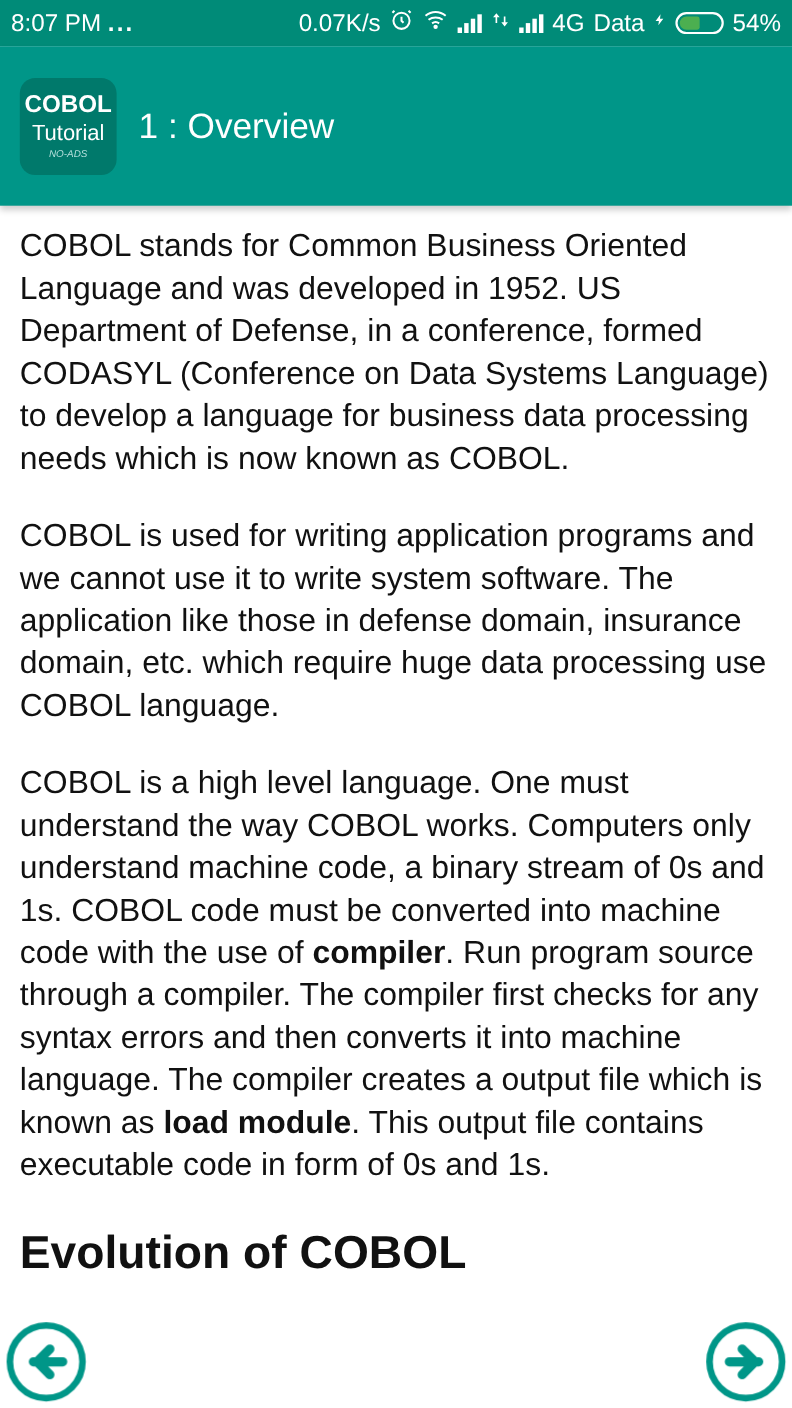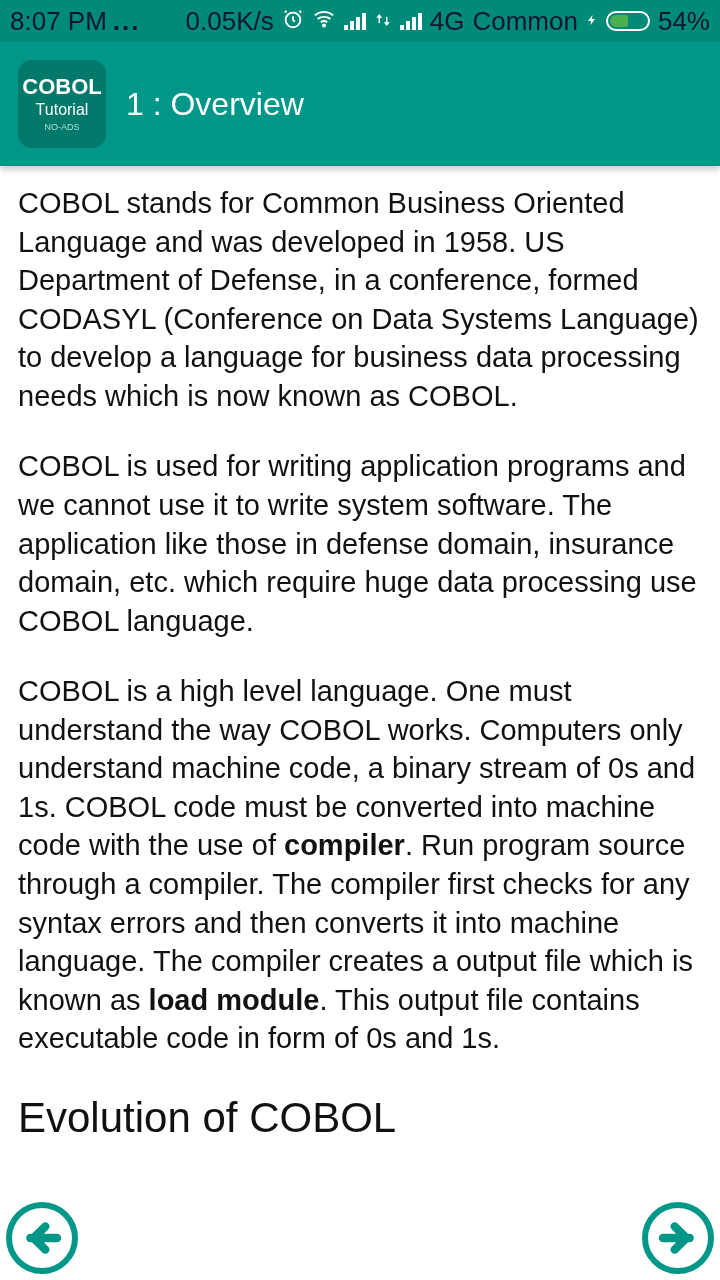--- a/index.html
+++ b/index.html
@@ -1,67 +1,67 @@
 <!DOCTYPE html>
 <html><head>
 <meta charset="utf-8">
 <style>
   * { margin: 0; padding: 0; box-sizing: border-box; }
   html, body { width: 720px; height: 1280px; overflow: hidden; font-family: Arial, Helvetica, sans-serif; background: #fff; }
   .status-bar {
     height: 42px;
     background: #008b78;
-    color: #0f172a;
+    color: #ffffff;
     display: flex;
     align-items: center;
     justify-content: space-between;
     padding: 0 10px;
-    font-size: 26px;
+    font-size: 22px;
     font-weight: 500;
     gap: 36px;
   }
   .status-left { display: flex; align-items: center; gap: 6px; }
   .status-right { display: flex; align-items: center; gap: 8px; }
   .status-dots { letter-spacing: 2px; font-weight: bold; }
   .app-bar {
-    height: 124px;
+    height: 145px;
     background: #009688;
     display: flex;
     align-items: center;
     padding: 0 18px;
     gap: 20px;
     box-shadow: 0 4px 6px rgba(0,0,0,0.2);
   }
   .app-icon {
     width: 88px;
     height: 88px;
     background: #00796b;
     border-radius: 14px;
     display: flex;
     flex-direction: column;
     align-items: center;
     justify-content: center;
     color: #fff;
     line-height: 1.1;
   }
   .app-icon .line1 { font-size: 22px; font-weight: bold; }
-  .app-icon .line2 { font-size: 16px; margin-top: 2px; }
-  .app-icon .line3 { font-size: 9px; color: #b2dfdb; margin-top: 4px; }
+  .app-icon .line2 { font-size: 20px; margin-top: 2px; }
+  .app-icon .line3 { font-size: 9px; color: #b2dfdb; margin-top: 4px; font-style: italic; }
   .app-title { color: #fff; font-size: 32px; font-weight: 500; }
   .content {
     padding: 18px 18px 0 18px;
     color: #111;
     font-size: 29px;
     line-height: 1.33;
     overflow: hidden;
     height: calc(1280px - 42px - 120px);
     position: relative;
   }
   .content p { margin-bottom: 32px; }
-  .content h2 { font-size: 42px; font-weight: normal; margin-top: 12px; margin-bottom: 18px; }
+  .content h2 { font-size: 42px; font-weight: bold; margin-top: 12px; margin-bottom: 18px; }
   .nav-btn {
     position: fixed;
     bottom: 6px;
     width: 72px;
     height: 72px;
     border-radius: 50%;
     background: #fff;
     border: 6px solid #009688;
     display: flex;
     align-items: center;
@@ -84,21 +84,21 @@
 </style>
 </head>
 <body>
 
 <div class="status-bar">
   <div class="status-left">
     <span>8:07 PM</span>
     <span class="status-dots">...</span>
   </div>
   <div class="status-right">
-    <span>0.05K/s</span>
+    <span>0.07K/s</span>
     <span>
       <svg width="22" height="22" viewBox="0 0 24 24" fill="none" stroke="#fff" stroke-width="2">
           <circle cx="12" cy="13" r="8"></circle>
           <path d="M12 9v4l2 2"></path>
           <path d="M5 3l-2 2M19 3l2 2"></path>
         </svg>
     </span>
     <span>
       <svg width="24" height="22" viewBox="0 0 24 24" fill="none" stroke="#fff" stroke-width="2">
           <path d="M2 8c6-5 14-5 20 0"></path>
@@ -118,42 +118,42 @@
           <path d="M7 4l-4 5h3v7h2V9h3zM17 20l4-5h-3V8h-2v7h-3z"></path>
         </svg>
     </span>
     <span class="signal-bars">
         <span></span>
         <span></span>
         <span></span>
         <span></span>
       </span>
     <span>4G</span>
-    <span>Common</span>
+    <span>Data</span>
     <span>
       <svg width="12" height="20" viewBox="0 0 24 24" fill="#fff">
           <path d="M13 2L4 14h6l-1 8 9-12h-6z"></path>
         </svg>
     </span>
     <span class="battery"></span>
     <span>54%</span>
   </div>
 </div>
 
 <div class="app-bar">
   <div class="app-icon">
     <div class="line1">COBOL</div>
     <div class="line2">Tutorial</div>
     <div class="line3">NO-ADS</div>
   </div>
   <div class="app-title">1 : Overview</div>
 </div>
 
 <div class="content">
-  <p>COBOL stands for Common Business Oriented Language and was developed in 1958. US Department of Defense, in a conference, formed CODASYL (Conference on Data Systems Language) to develop a language for business data processing needs which is now known as COBOL.</p>
+  <p>COBOL stands for Common Business Oriented Language and was developed in 1952. US Department of Defense, in a conference, formed CODASYL (Conference on Data Systems Language) to develop a language for business data processing needs which is now known as COBOL.</p>
   <p>COBOL is used for writing application programs and we cannot use it to write system software. The application like those in defense domain, insurance domain, etc. which require huge data processing use COBOL language.</p>
   <p>
     <span>COBOL is a high level language. One must understand the way COBOL works. Computers only understand machine code, a binary stream of 0s and 1s. COBOL code must be converted into machine code with the use of </span><b>compiler</b><span>. Run program source through a compiler. The compiler first checks for any syntax errors and then converts it into machine language. The compiler creates a output file which is known as </span><b>load module</b><span>. This output file contains executable code in form of 0s and 1s.</span>
   </p>
   <h2>Evolution of COBOL</h2>
 </div>
 
 <div class="nav-btn nav-prev">
   <svg viewBox="0 0 24 24">
       <path d="M14 5l-7 7 7 7M5 12h16"></path>

